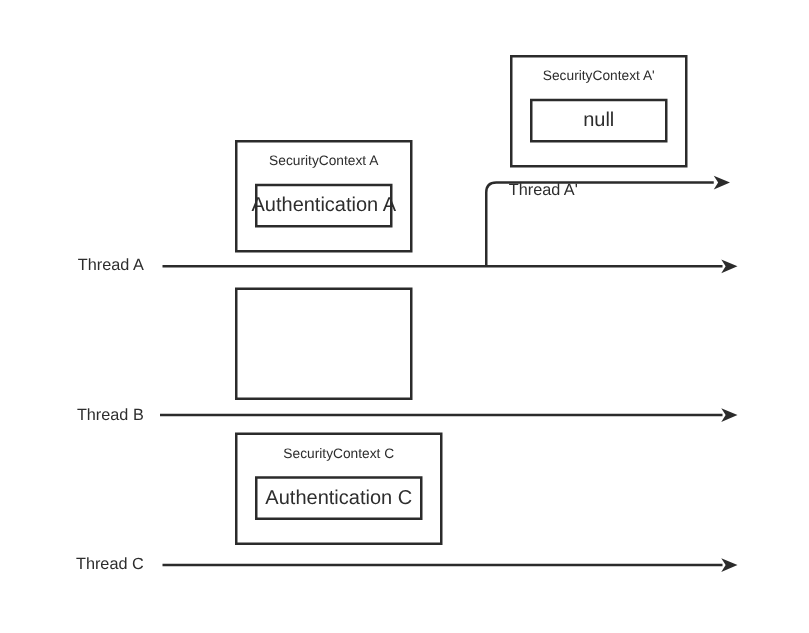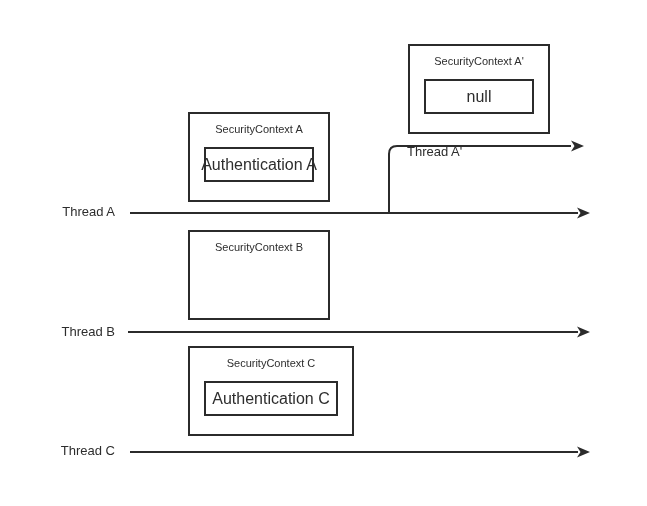--- a/index.html
+++ b/index.html
@@ -103,21 +103,20 @@
     <div class="ctx-title">SecurityContext A'</div>
     <div class="ctx-inner">null</div>
   </div>
 
   <div class="ctx-box pos-a">
     <div class="ctx-title">SecurityContext A</div>
     <div class="ctx-inner">Authentication A</div>
   </div>
 
   <div class="ctx-box pos-b">
-    <div class="ctx-title">SecurityContext B</div>
   </div>
 
   <div class="ctx-box pos-c">
     <div class="ctx-title">SecurityContext C</div>
     <div class="ctx-inner">Authentication C</div>
   </div>
 
   <div class="thread-label la">Thread A</div>
   <div class="thread-label la2">Thread A'</div>
   <div class="thread-label lb">Thread B</div>

